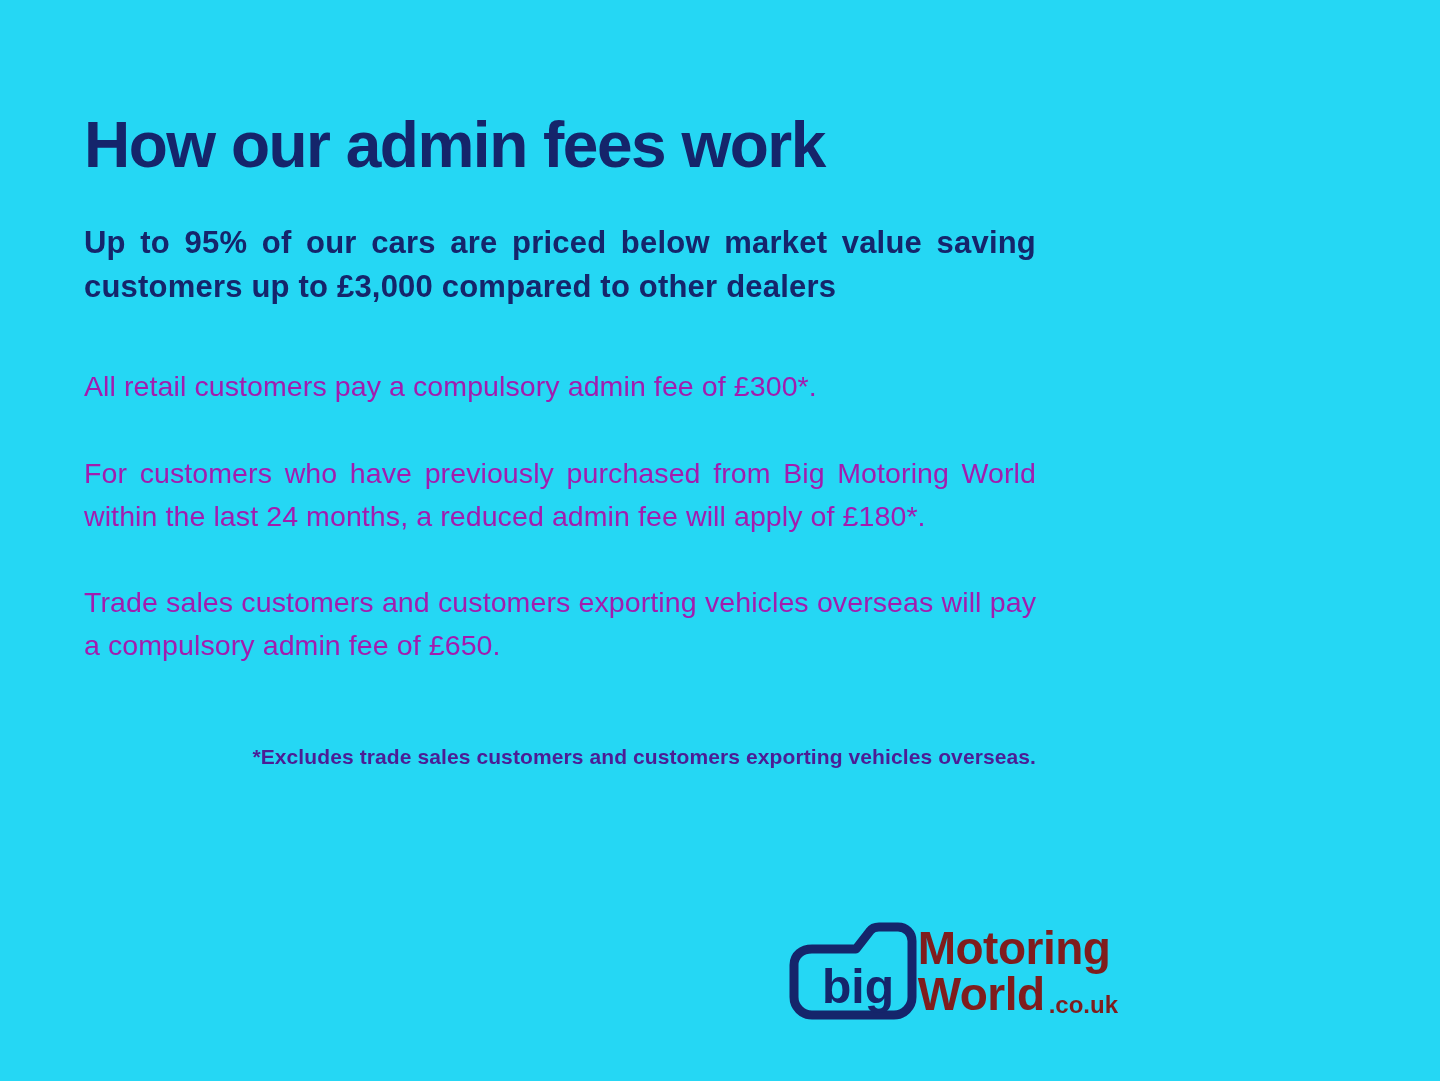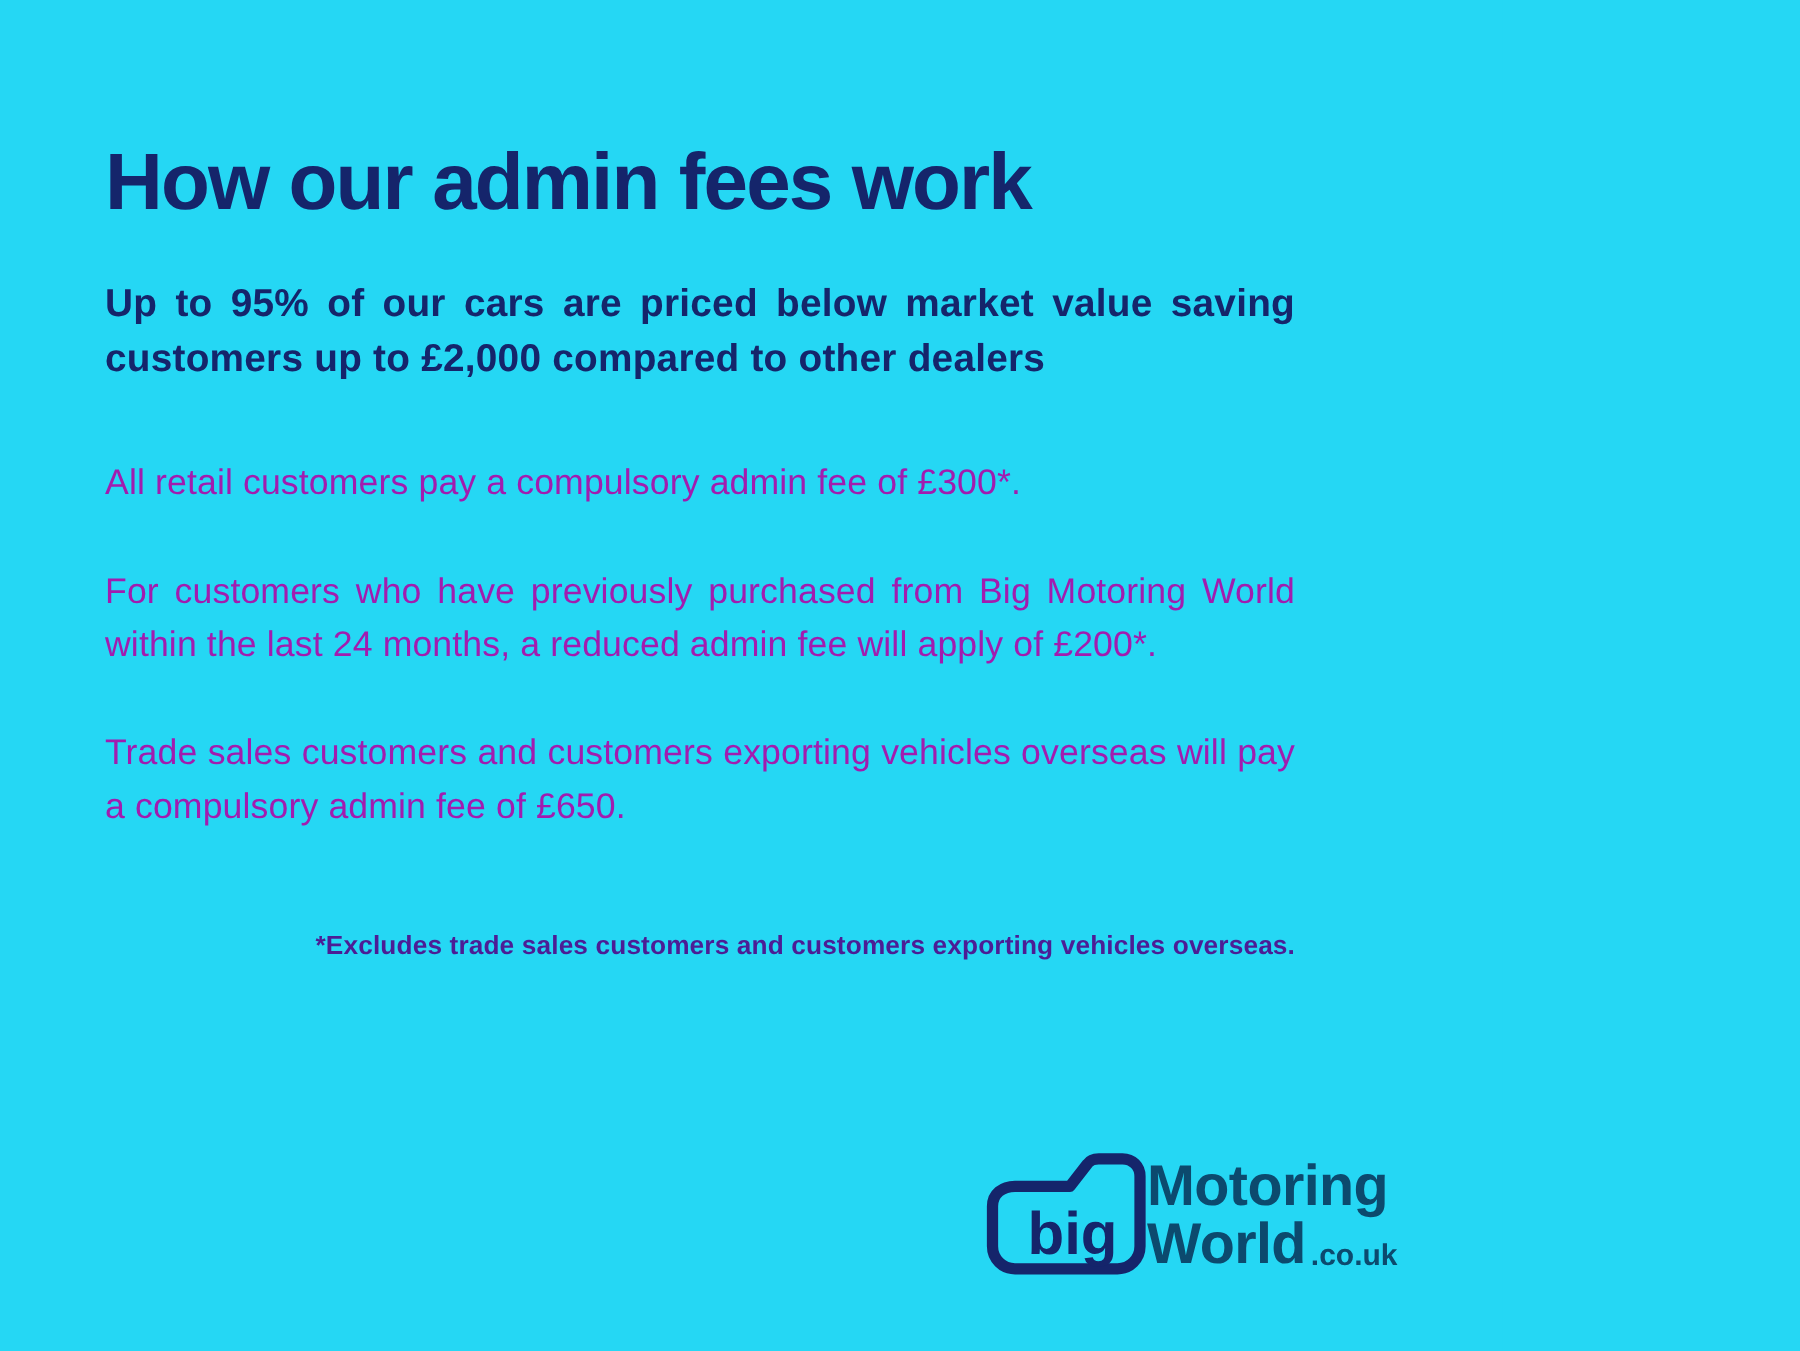--- a/index.html
+++ b/index.html
@@ -65,21 +65,21 @@
     bottom: 58px;
     display: flex;
     align-items: center;
   }
   .logo-mark {
     width: 132px;
     height: 104px;
     display: block;
   }
   .logo-words {
-    color: #0c4a6e;
+    color: #7f1d1d;
     font-weight: bold;
     font-size: 46px;
     line-height: 1.0;
     letter-spacing: -0.5px;
   }
   .logo-words .line2 {
     display: flex;
     align-items: flex-end;
   }
   .logo-words .tld {
@@ -88,25 +88,25 @@
     margin-left: 4px;
   }
 </style>
 </head>
 <body>
 
 <div class="slide">
 
   <h1 class="headline">How our admin fees work</h1>
 
-  <p class="subhead">Up to 95% of our cars are priced below market value saving customers up to £2,000 compared to other dealers</p>
+  <p class="subhead">Up to 95% of our cars are priced below market value saving customers up to £3,000 compared to other dealers</p>
 
   <p class="body-block first">All retail customers pay a compulsory admin fee of £300*.</p>
 
-  <p class="body-block gap">For customers who have previously purchased from Big Motoring World within the last 24 months, a reduced admin fee will apply of £200*.</p>
+  <p class="body-block gap">For customers who have previously purchased from Big Motoring World within the last 24 months, a reduced admin fee will apply of £180*.</p>
 
   <p class="body-block gap">Trade sales customers and customers exporting vehicles overseas will pay a compulsory admin fee of £650.</p>
 
   <p class="footnote">*Excludes trade sales customers and customers exporting vehicles overseas.</p>
 
   <div class="logo-row">
     <svg class="logo-mark" viewBox="0 0 132 104">
       <path d="M8 46 C8 36 16 30 26 30 L70 30 L84 12 C86 9 90 8 93 8 L112 8 C120 8 126 14 126 22 L126 78 C126 88 118 96 108 96 L26 96 C16 96 8 88 8 78 Z" fill="none" stroke="#15256B" stroke-width="9" stroke-linejoin="round"></path>
       <text x="36" y="84" font-family="Liberation Sans, sans-serif" font-size="48" font-weight="bold" fill="#15256B">big</text>
     </svg>

